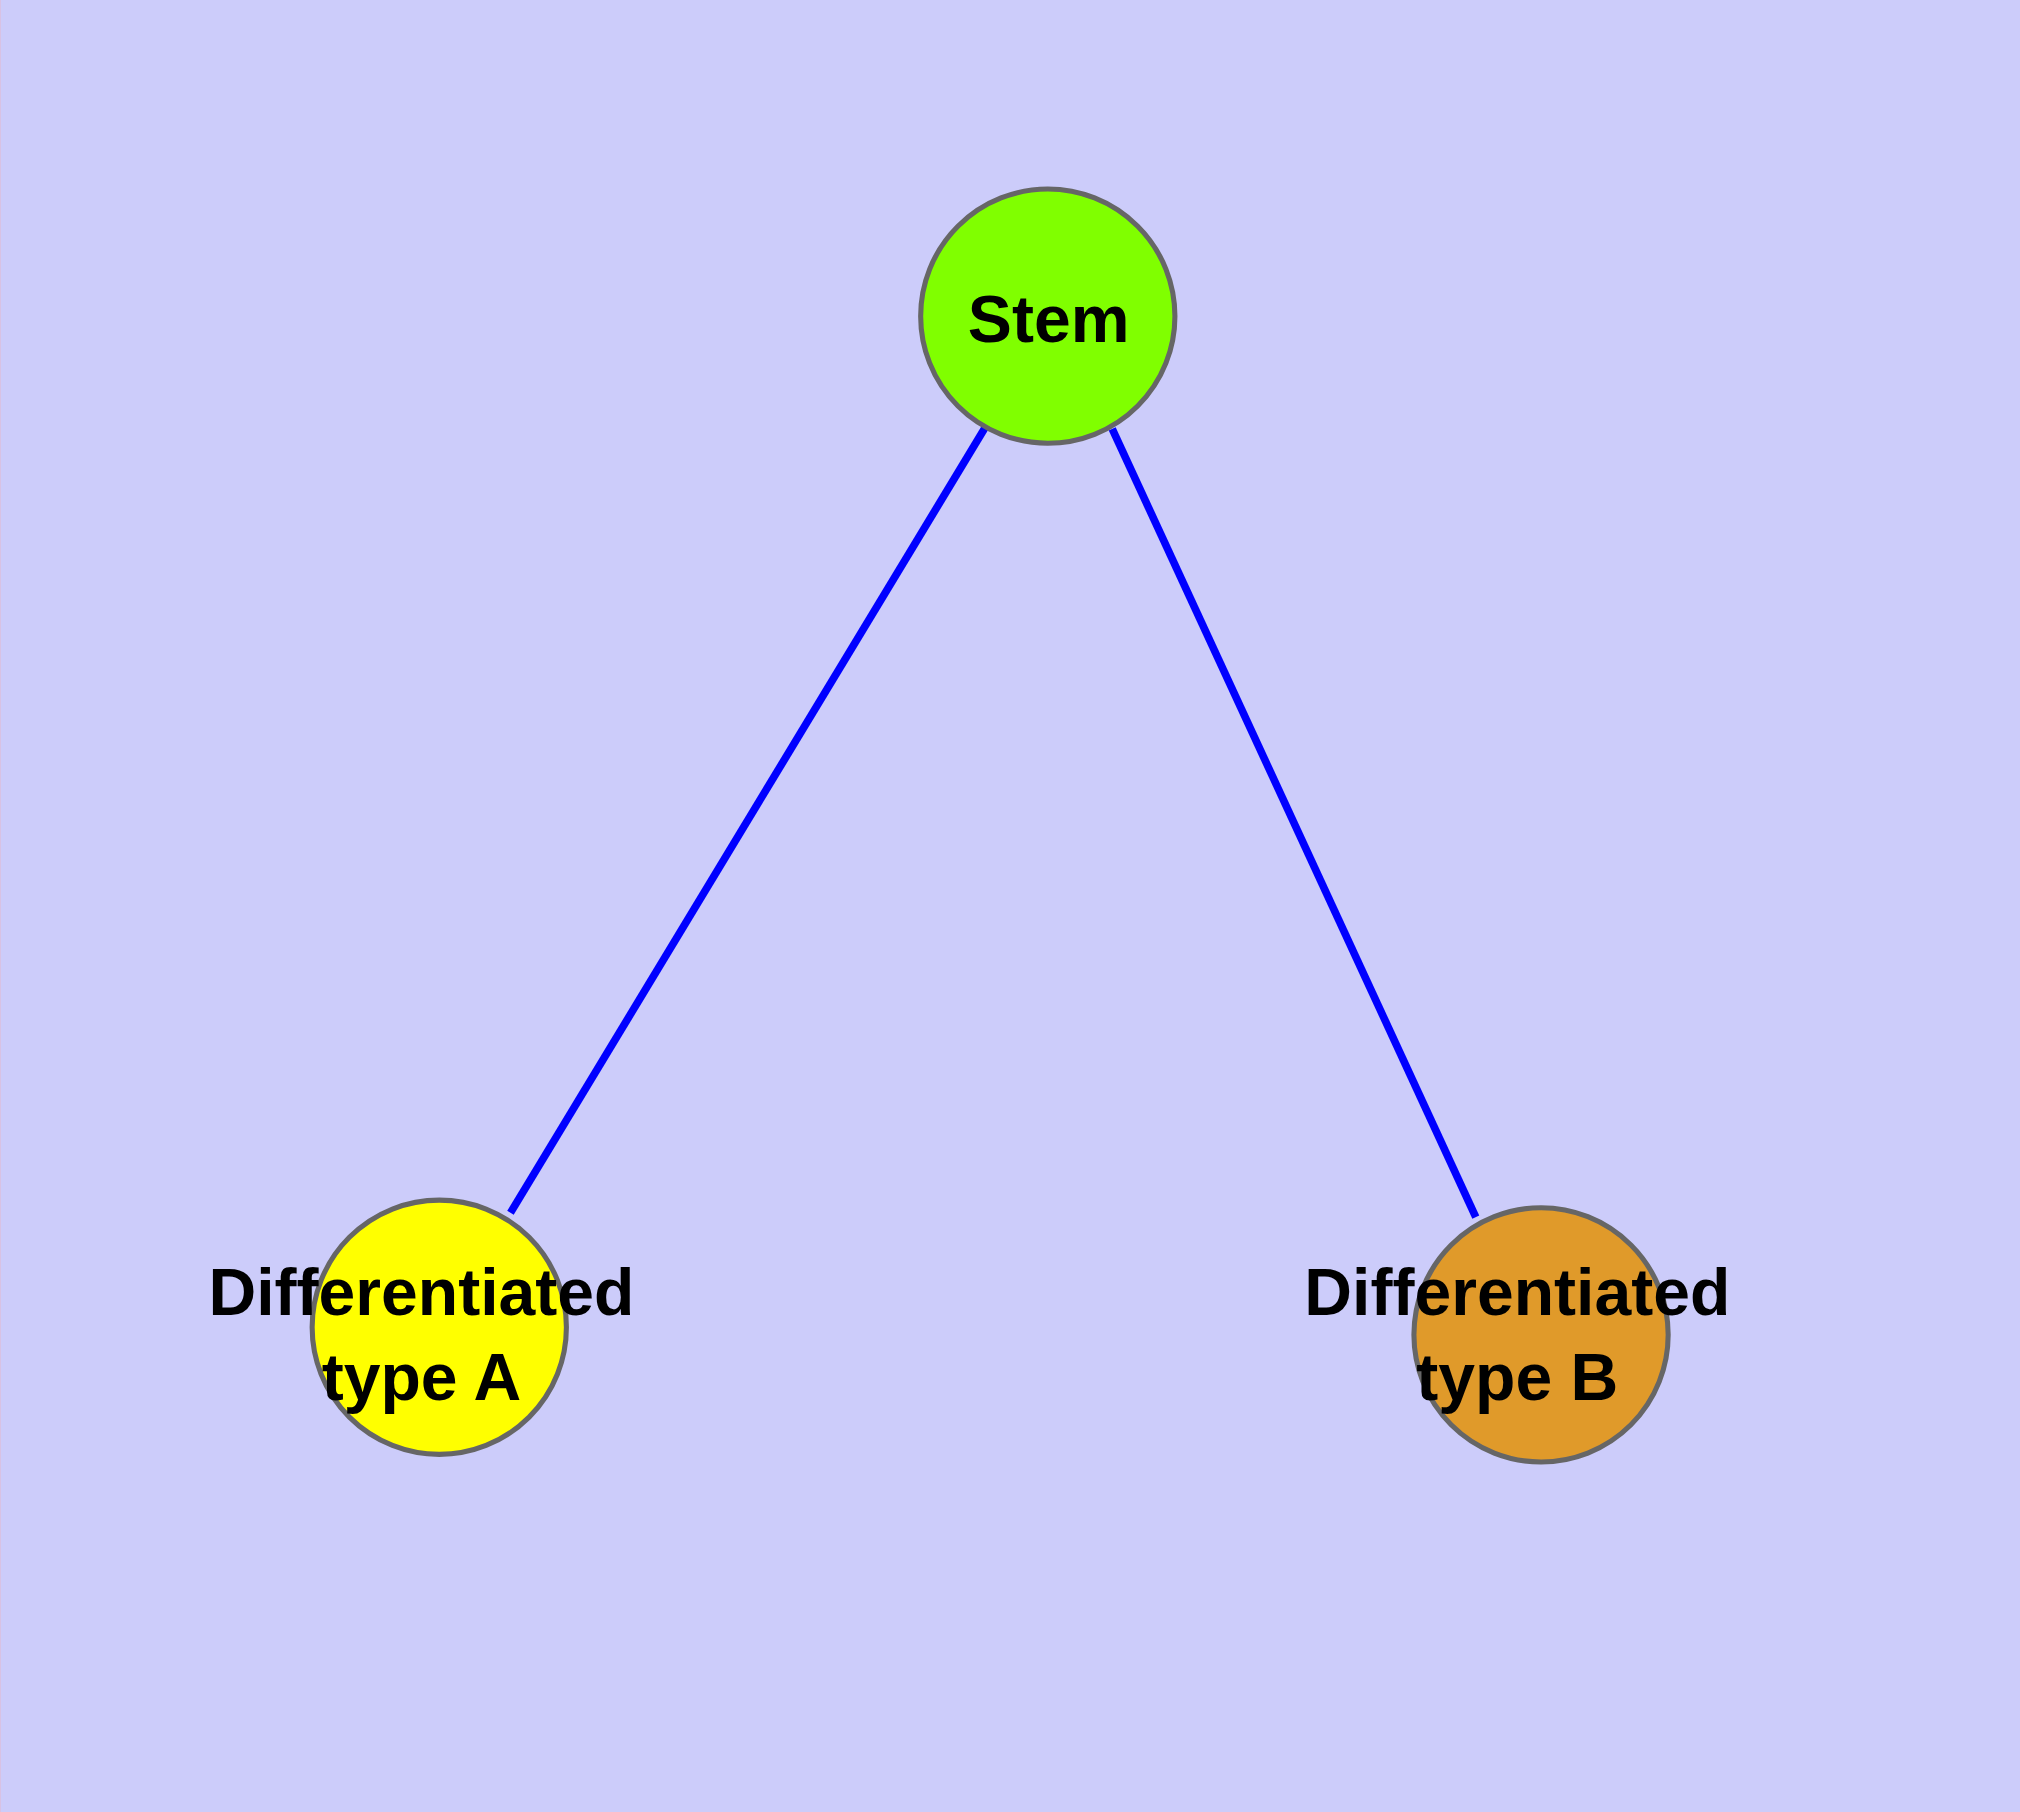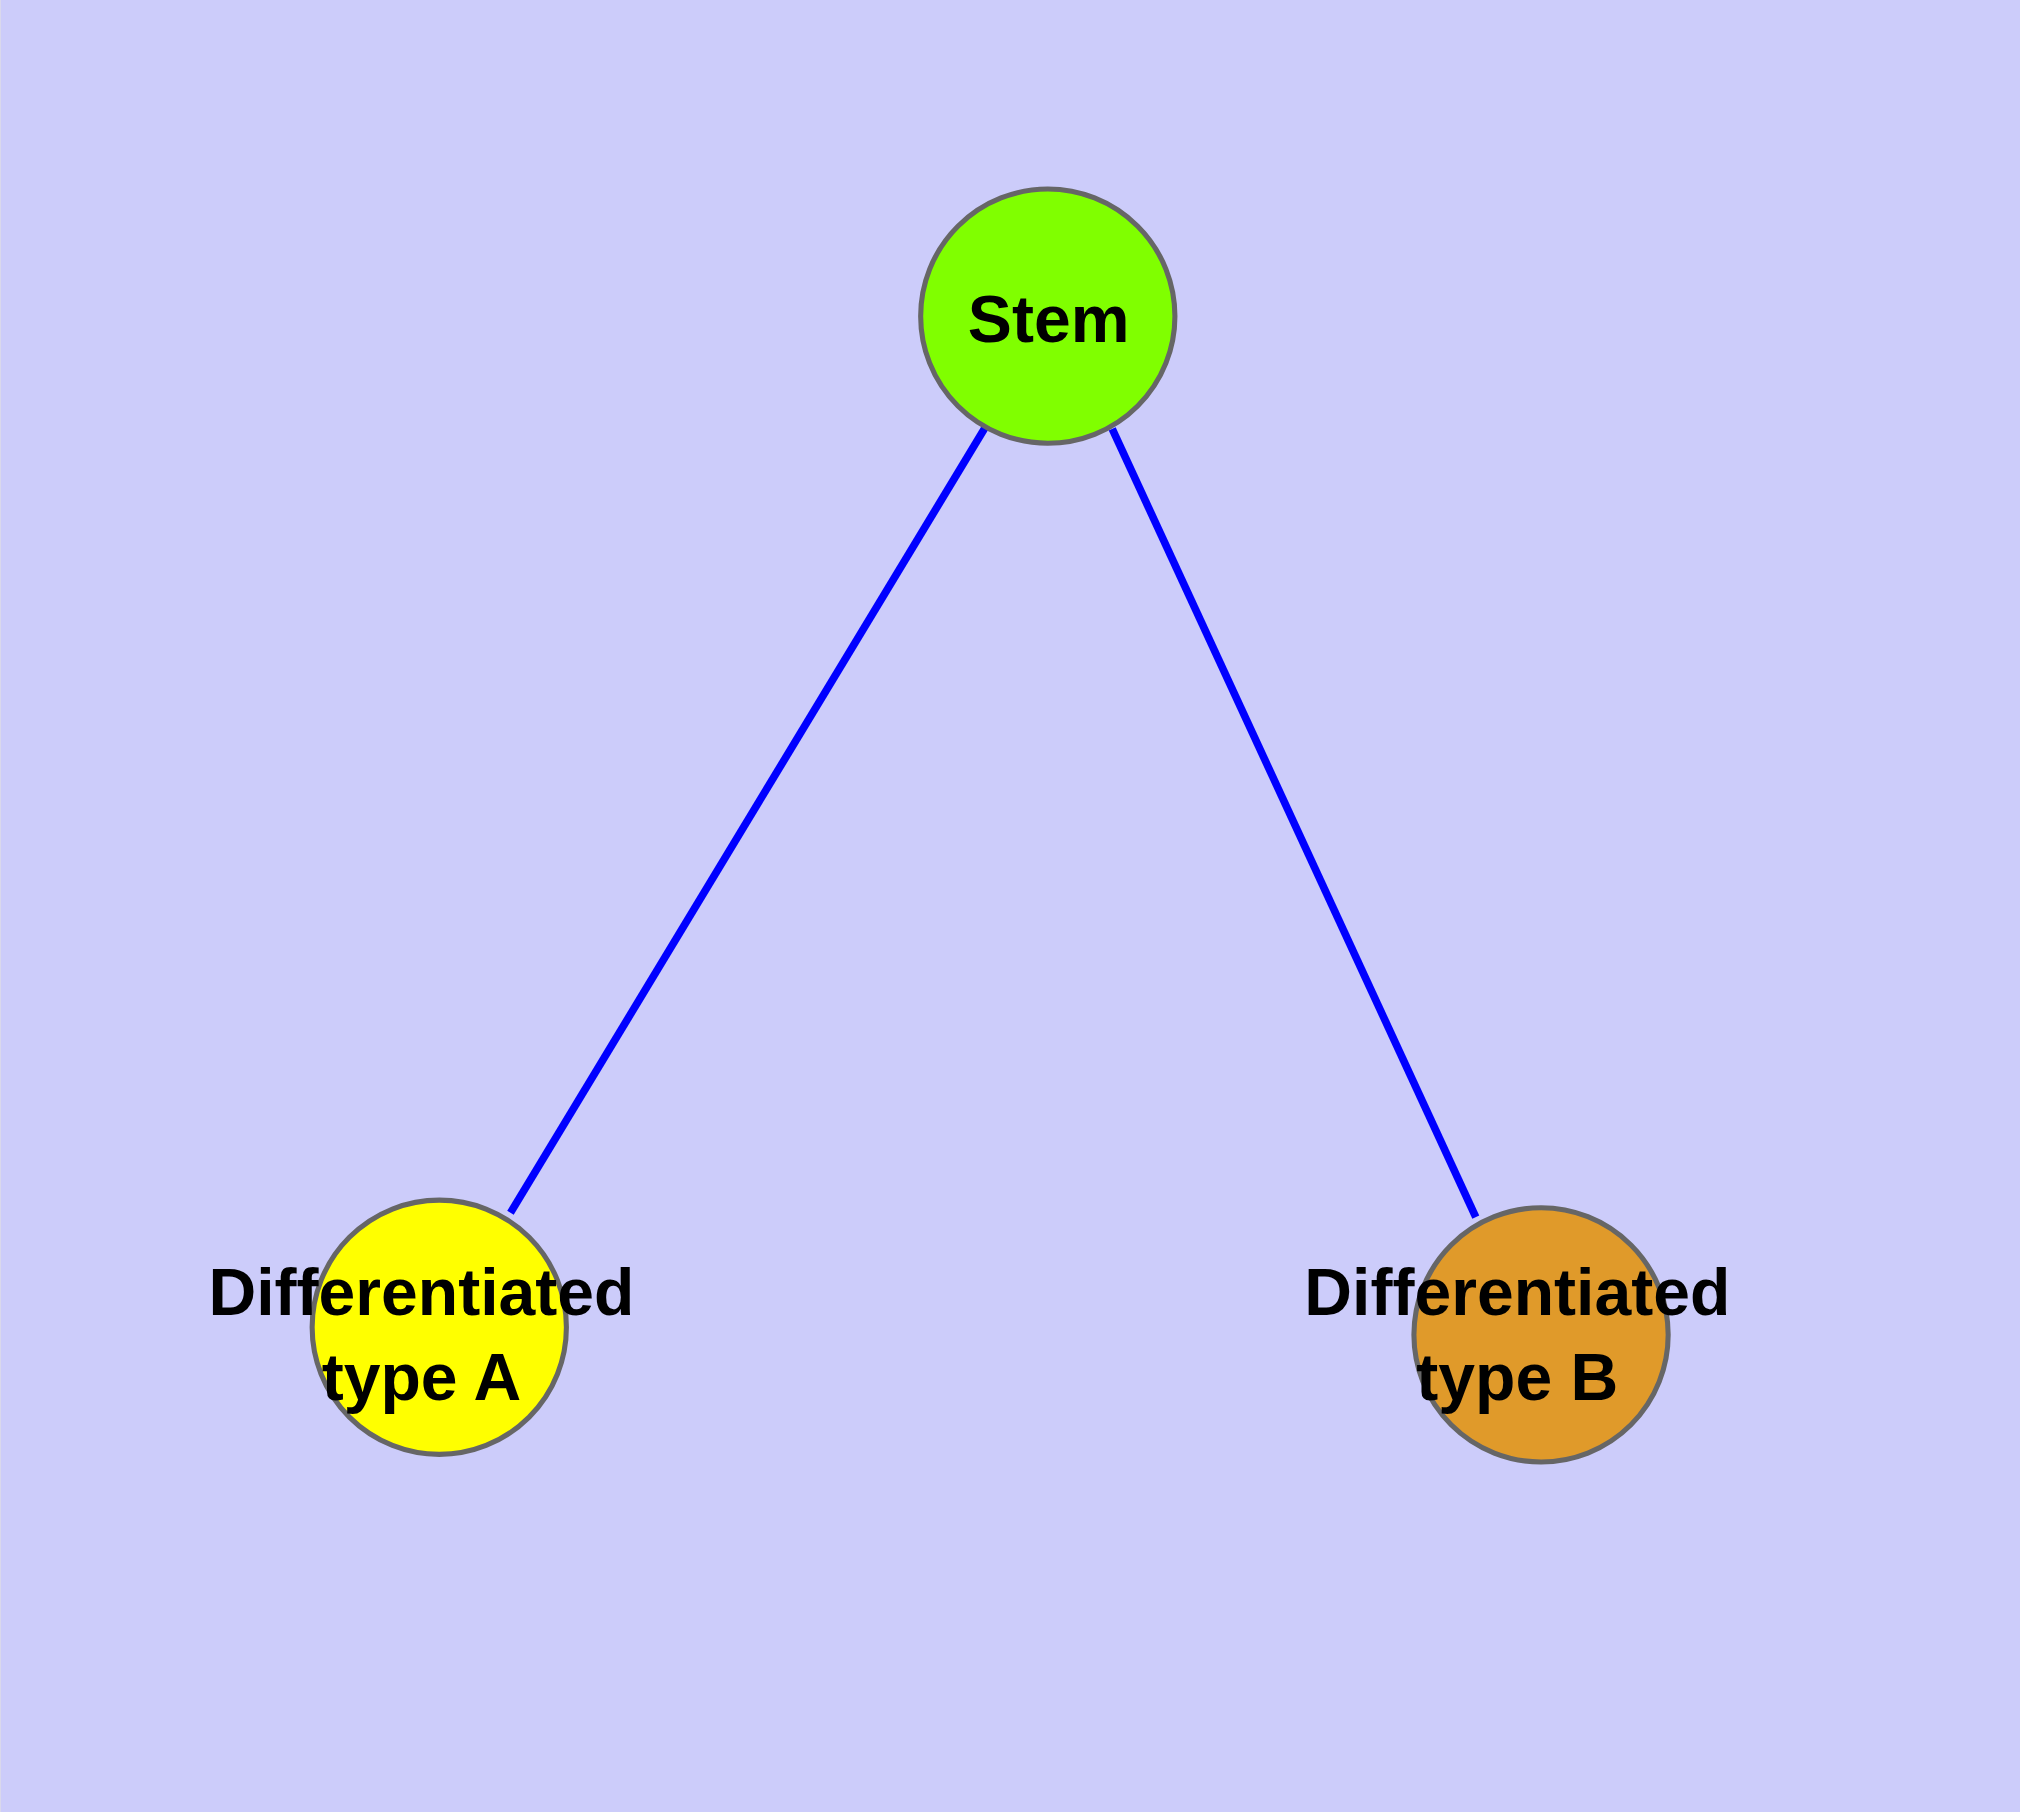--- a/index.html
+++ b/index.html
@@ -40,21 +40,21 @@
     font-size: 78px;
     fill: #000000;
     text-anchor: middle;
     dominant-baseline: alphabetic;
     paint-order: normal;
   }
 </style>
 </head>
 <body>
 
-<div id="stage" style="width: 2021px; height: 1812px; background: #fef9c3;">
+<div id="stage" style="width: 2021px; height: 1812px; background: #fca5a5;">
   <svg id="graph-svg" viewBox="0 0 2384 2138" xmlns="http://www.w3.org/2000/svg">
 
     <rect id="bg-rect" x="0" y="0" width="2384" height="2138" fill="#ccccfa"></rect>
 
     <g id="edges-group">
         <line class="edge-line" x1="1163" y1="503" x2="602" y2="1431" stroke="#0000ff" stroke-width="9"></line>
         <line class="edge-line" x1="1312" y1="506" x2="1741" y2="1436" stroke="#0000ff" stroke-width="9"></line>
       </g>
     <g id="nodes-group">
         <circle class="node-circle" cx="1236" cy="373" r="150" fill="#80ff00" stroke="#666666"></circle>

